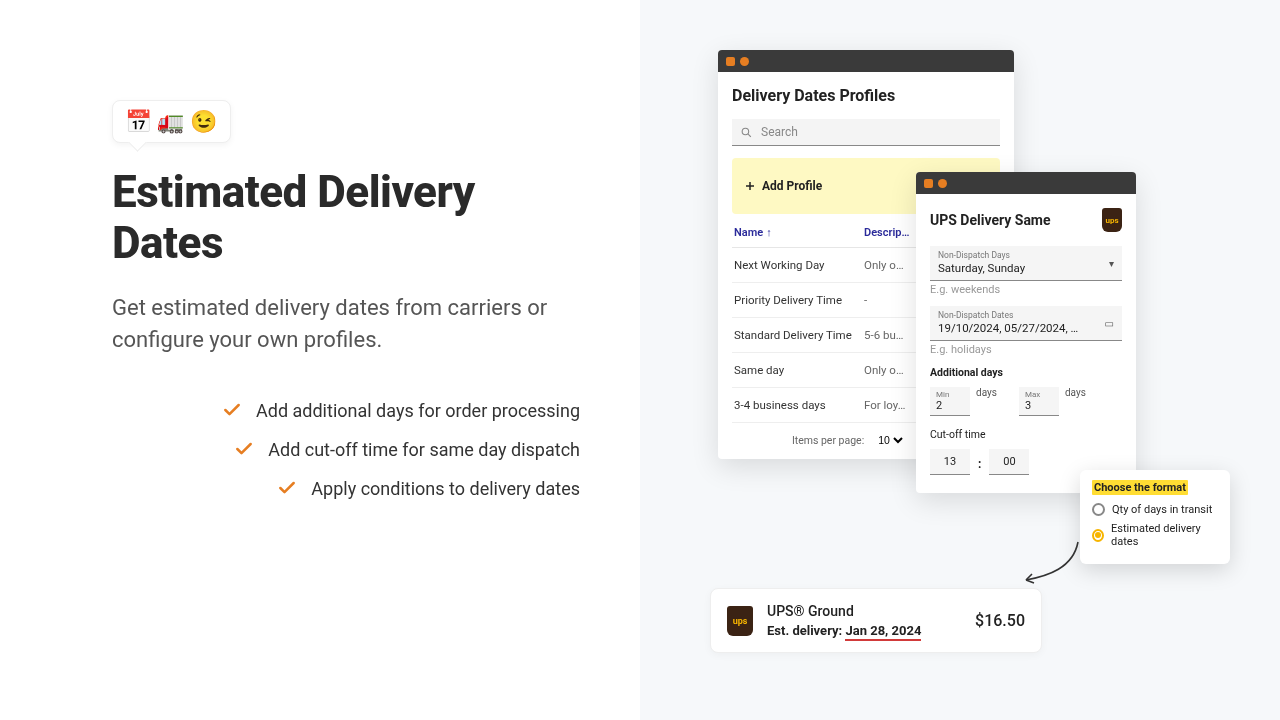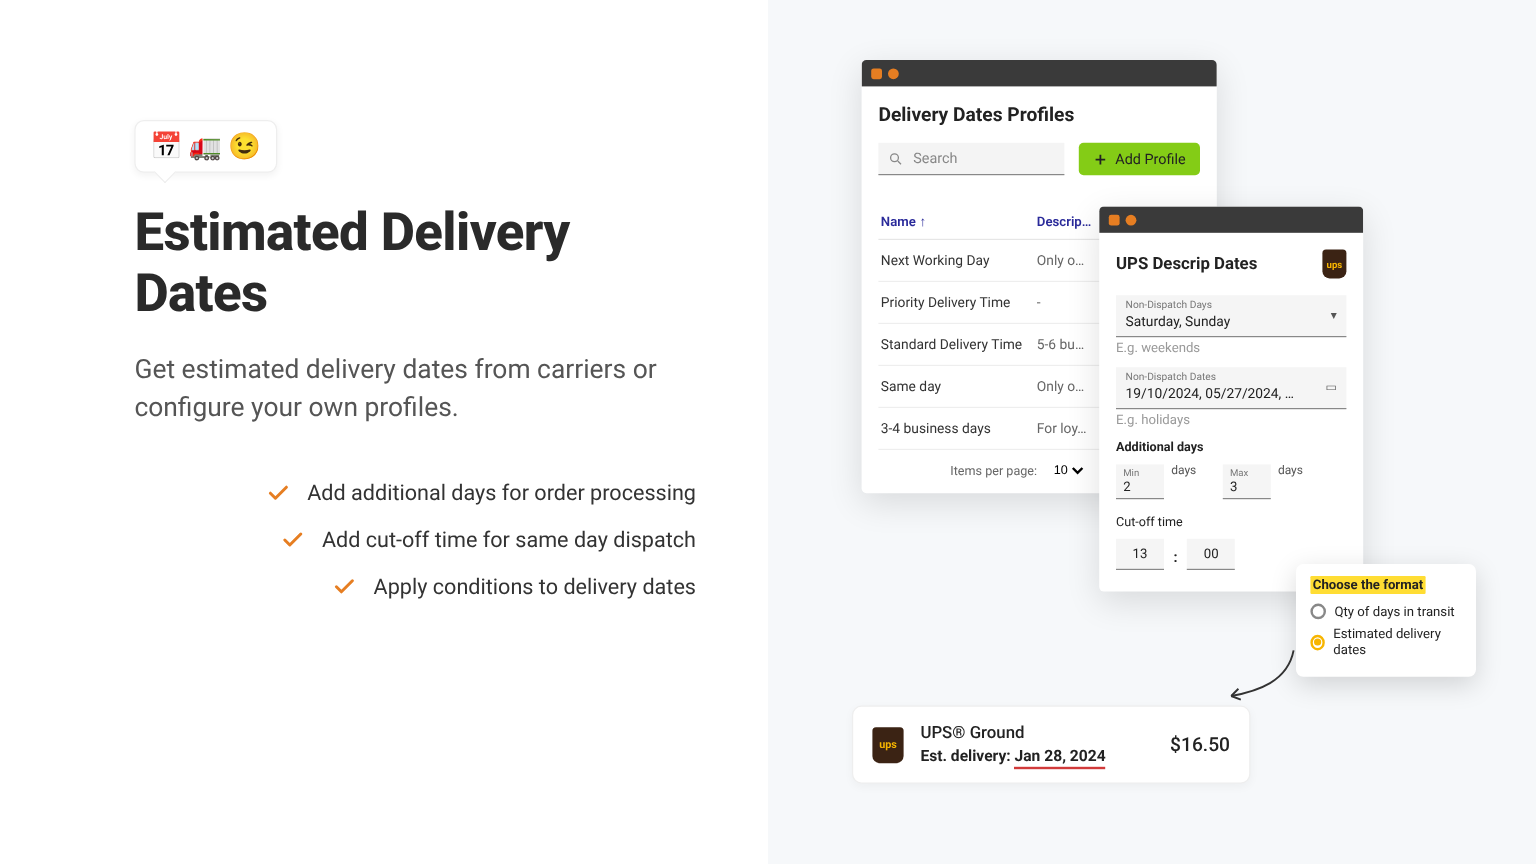--- a/index.html
+++ b/index.html
@@ -57,30 +57,30 @@
     height: 22px; background: #3a3a3a; display: flex; align-items: center;
     padding: 0 8px; gap: 5px;
   }
   .win-dot { width: 9px; height: 9px; border-radius: 2px; }
   .win-dot.sq { background: #e67e22; }
   .win-dot.ci { border-radius: 50%; background: #e67e22; }
 
   .panel.profiles { left: 78px; top: 50px; width: 296px; }
   .panel.profiles .body { padding: 14px 14px 8px; }
   .panel-title { font-size: 16px; font-weight: 700; margin-bottom: 14px; }
-  .search-row { display: flex; gap: 12px; margin-bottom: 24px; }
+  .search-row { display: flex; gap: 12px; margin-bottom: 4px; flex-direction: column; }
   .search-box {
     flex: 1; background: #f4f4f4; border-bottom: 1px solid #888;
     display: flex; align-items: center; gap: 8px; padding: 6px 8px;
     font-size: 12px; color: #888;
   }
   .search-box svg { width: 13px; height: 13px; }
   .add-btn {
-    background: #84cc16; border-radius: 4px; padding: 3px 12px;
-    font-size: 12px; font-weight: 400; display: flex; align-items: center; gap: 6px;
+    background: #fef9c3; border-radius: 4px; padding: 21px 12px;
+    font-size: 12px; font-weight: 700; display: flex; align-items: center; gap: 6px;
     cursor: pointer;
   }
   .add-btn svg { width: 12px; height: 12px; }
   .tbl-head {
     display: flex; font-size: 11px; color: #2a2a9a; font-weight: 600;
     padding: 8px 2px; border-bottom: 1px solid #e6e6e6;
   }
   .tbl-head .c1 { width: 130px; display: flex; align-items: center; gap: 3px; }
   .tbl-row {
     display: flex; font-size: 11.5px; color: #333;
@@ -253,21 +253,21 @@
     </div>
   </div>
 
   <div class="panel ups">
     <div class="panel-header">
       <div class="win-dot sq"></div>
       <div class="win-dot ci"></div>
     </div>
     <div class="body">
       <div class="ups-title-row">
-        <div class="ups-title">UPS Descrip Dates</div>
+        <div class="ups-title">UPS Delivery Same</div>
         <div class="ups-badge">
             <span>ups</span>
           </div>
       </div>
 
       <div class="field">
         <div class="field-label">Non-Dispatch Days</div>
         <div class="field-val">Saturday, Sunday</div>
         <span class="dropdown-icon">▾</span>
       </div>

